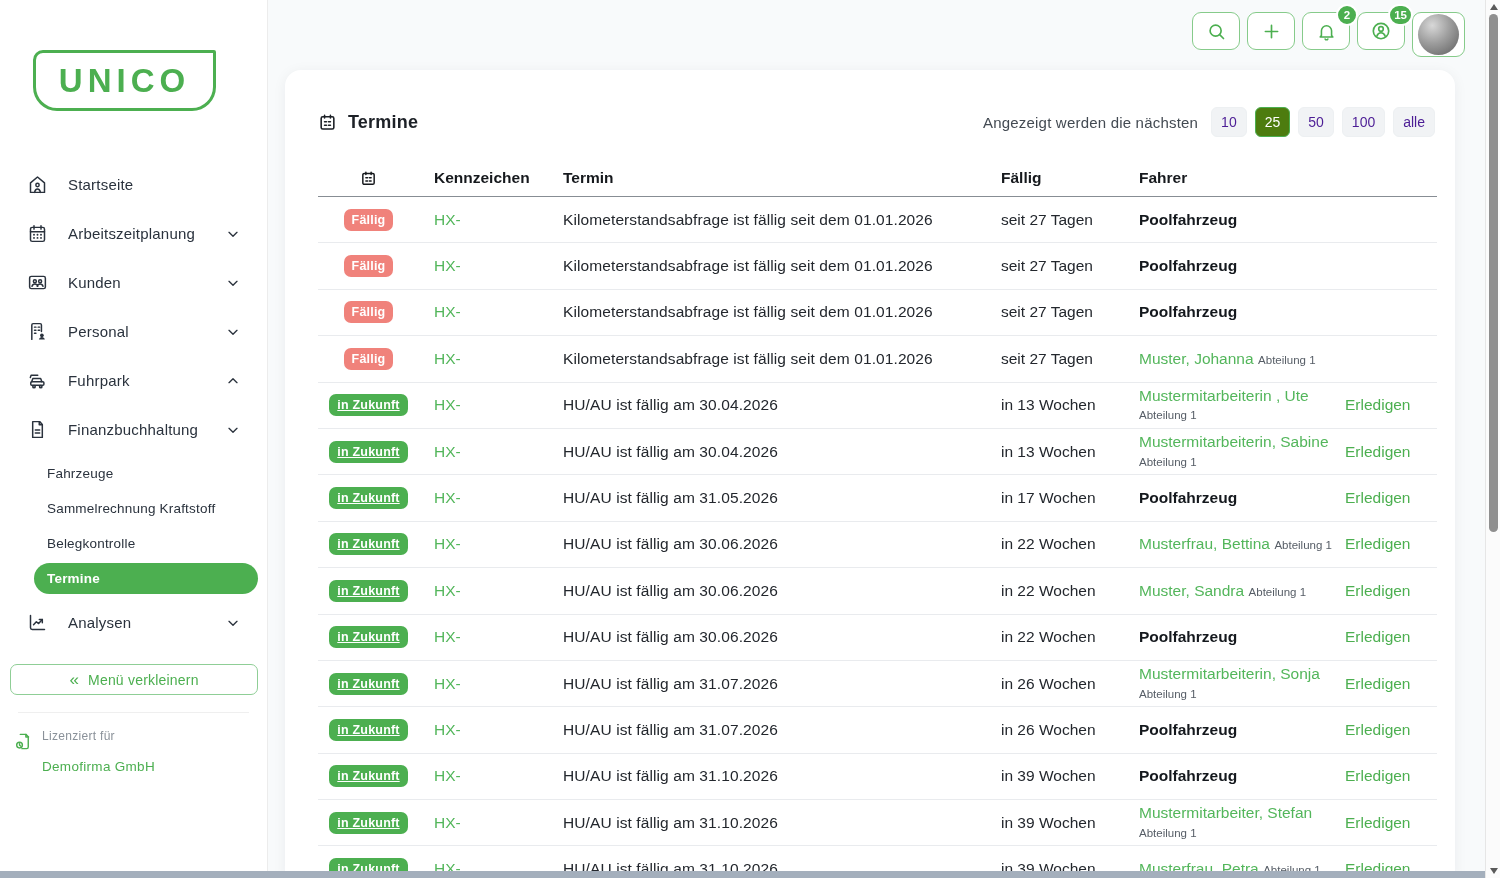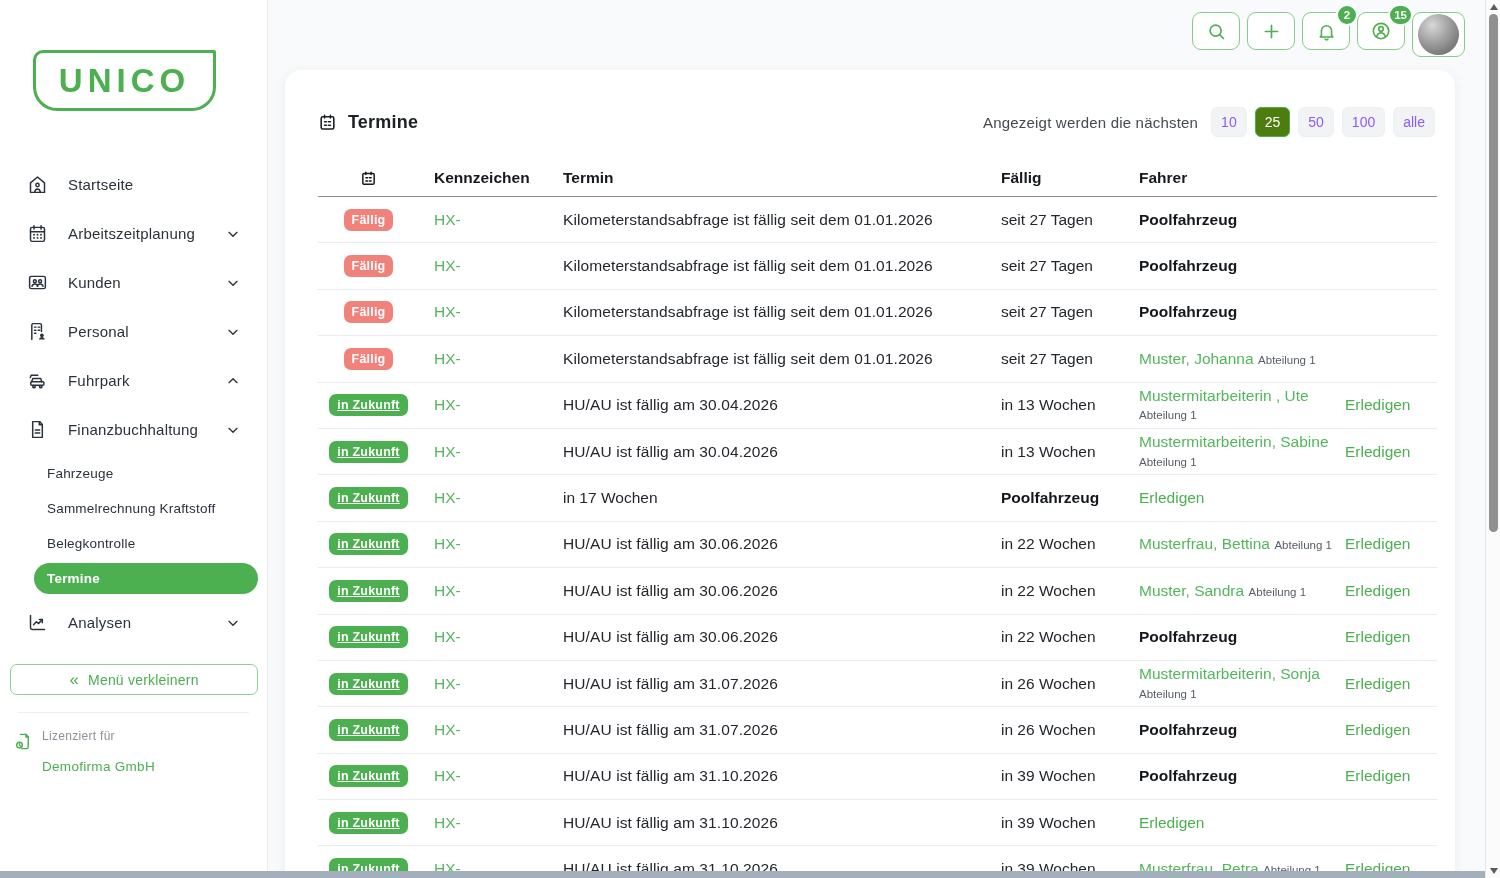--- a/index.html
+++ b/index.html
@@ -87,21 +87,21 @@
     box-shadow: 0 2px 14px rgba(25,39,52,.06); overflow: hidden;
   }
   .card-head { height: 90px; display: flex; align-items: center; padding: 14px 20px 0 33px; }
   .page-title { display: flex; align-items: center; gap: 11px; color: #1d2127; }
   .page-title .cal { color: #1d2127; }
   .page-title span { font-size: 18px; font-weight: bold; letter-spacing: .2px; }
   .pagesize { margin-left: auto; display: flex; align-items: center; gap: 8px; }
   .ps-label { font-size: 15px; color: #434a52; margin-right: 5px; letter-spacing: .2px; }
   .ps-btn {
     height: 30px; min-width: 30px; padding: 0 9px; background: #f1f3f5;
-    border: 1px solid #edf0f2; border-radius: 6px; font-size: 14px; color: #8b5cf6;
+    border: 1px solid #edf0f2; border-radius: 6px; font-size: 14px; color: #4c1d95;
     cursor: pointer; font-family: "Liberation Sans", sans-serif;
   }
   .ps-btn.active { background: #4d7c0f; border-color: #4caf50; color: #fff; }
 
   .table-wrap { margin: 0 18px 0 33px; }
   .thead, .trow {
     display: grid;
     grid-template-columns: 101px 129px 438px 138px 206px 1fr;
     padding-left: 15px; align-items: center;
   }
@@ -470,20 +470,21 @@
     <span class="action-cell">
       <span class="action-link">Erledigen</span>
     </span>
   </div>
 
   <div class="trow">
     <span class="badge-wrap">
       <span class="badge future">in Zukunft</span>
     </span>
     <span class="plate">HX-</span>
+    <span class="termin">HU/AU ist fällig am 31.05.2026</span>
     <span class="due-text">in 17 Wochen</span>
     <span class="driver-cell">
       <span class="driver-name pool">Poolfahrzeug</span>
       
     </span>
     <span class="action-cell">
       <span class="action-link">Erledigen</span>
     </span>
   </div>
 
@@ -583,20 +584,24 @@
     </span>
   </div>
 
   <div class="trow">
     <span class="badge-wrap">
       <span class="badge future">in Zukunft</span>
     </span>
     <span class="plate">HX-</span>
     <span class="termin">HU/AU ist fällig am 31.10.2026</span>
     <span class="due-text">in 39 Wochen</span>
+    <span class="driver-cell" style="display: block;">
+      <span class="driver-name person">Mustermitarbeiter, Stefan</span>
+      <span class="dept">Abteilung 1</span>
+    </span>
     <span class="action-cell">
       <span class="action-link">Erledigen</span>
     </span>
   </div>
 
   <div class="trow">
     <span class="badge-wrap">
       <span class="badge future">in Zukunft</span>
     </span>
     <span class="plate">HX-</span>

